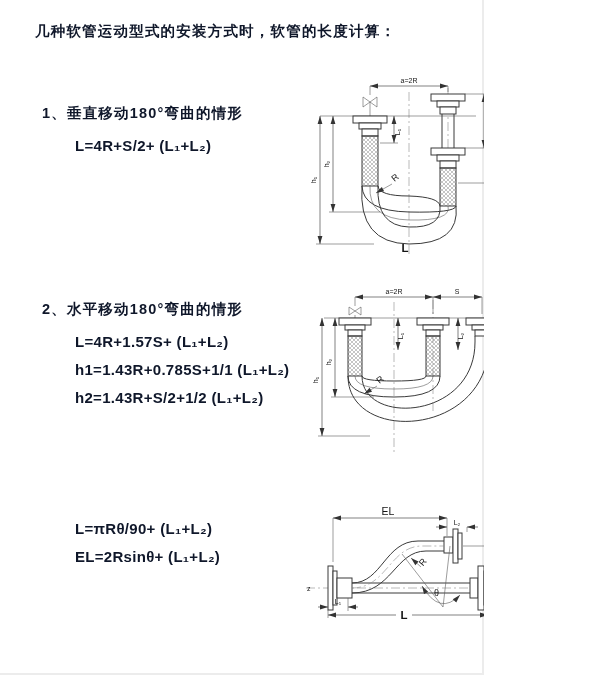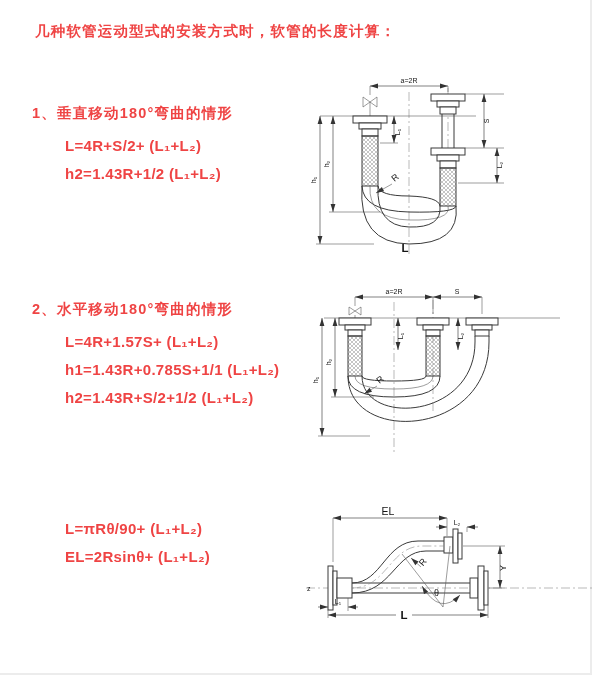--- a/index.html
+++ b/index.html
@@ -1,25 +1,25 @@
 <!DOCTYPE html>
 <html><head>
 <meta charset="utf-8">
 <style>
   html,body{margin:0;padding:0;background:#fff;}
   .page{
-    position:relative;width:592px;height:675px;background:#ffffff;
-    font-family:"Liberation Sans","DejaVu Sans",sans-serif;color:#ef4444;
+    position:relative;width:484px;height:675px;background:#ffffff;
+    font-family:"Liberation Sans","DejaVu Sans",sans-serif;color:#0f172a;
     overflow:hidden;box-shadow:inset -2px -2px 0 #ececec;
   }
   .title{
     position:absolute;left:35px;top:22px;font-size:14.5px;font-weight:bold;
     letter-spacing:1.2px;
   }
-  .sec{position:absolute;left:32px;}
+  .sec{position:absolute;left:42px;}
   .sec .h{font-size:14.5px;font-weight:bold;letter-spacing:1.2px;margin:0 0 9px 0;}
   .sec .f{font-size:15px;margin:0 0 0 33px;line-height:28px;letter-spacing:.3px;font-weight:bold;}
   .diag{position:absolute;}
   
   svg .ln{stroke:#3a3a3a;stroke-width:1;fill:none;}
   svg .fl{stroke:#3a3a3a;stroke-width:1;fill:#ffffff;}
   svg .thn{stroke:#5a5a5a;stroke-width:.6;fill:none;}
   svg .dim{stroke:#4a4a4a;stroke-width:.7;fill:none;}
   svg .cl{stroke:#8a8a8a;stroke-width:.6;fill:none;stroke-dasharray:9 3 2 3;}
   svg text{font-family:"Liberation Sans","DejaVu Sans",sans-serif;fill:#141414;}
@@ -31,21 +31,20 @@
 </head>
 <body>
 
 <div class="page">
 
   <div class="title">几种软管运动型式的安装方式时，软管的长度计算：</div>
 
   <div class="sec" style="top:104px;">
     <div class="h">1、垂直移动180°弯曲的情形</div>
     <div class="f">L=4R+S/2+ (L₁+L₂)</div>
-    <div class="f">h2=1.43R+1/2 (L₁+L₂)</div>
   </div>
 
   <div class="sec" style="top:300px;">
     <div class="h">2、水平移动180°弯曲的情形</div>
     <div class="f">L=4R+1.57S+ (L₁+L₂)</div>
     <div class="f">h1=1.43R+0.785S+1/1 (L₁+L₂)</div>
     <div class="f">h2=1.43R+S/2+1/2 (L₁+L₂)</div>
   </div>
 
   <div class="sec" style="top:515px;">

